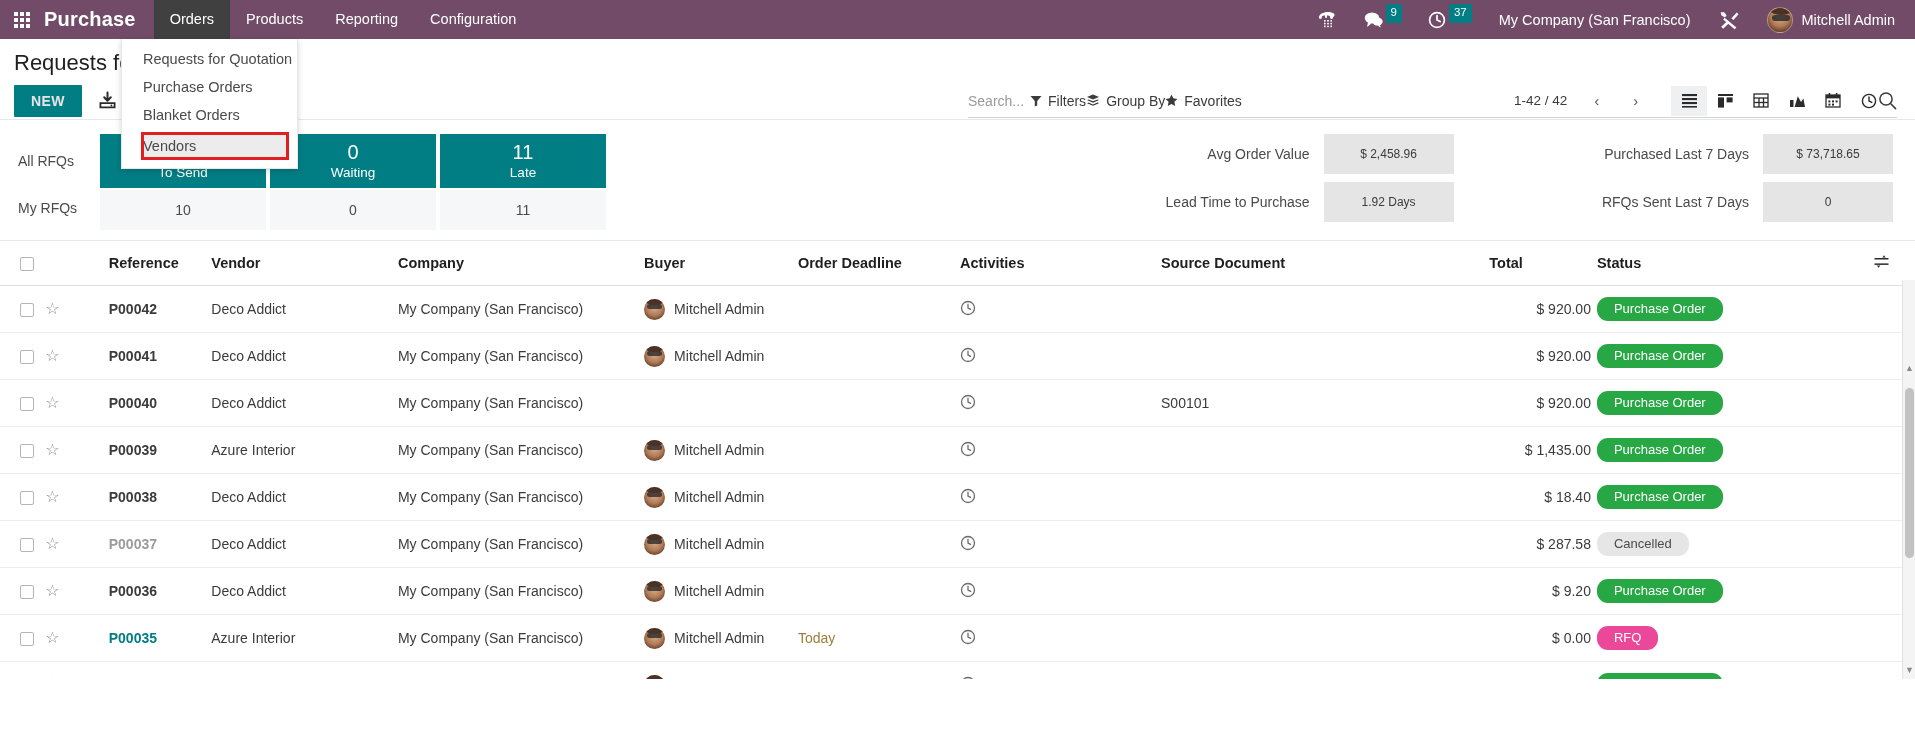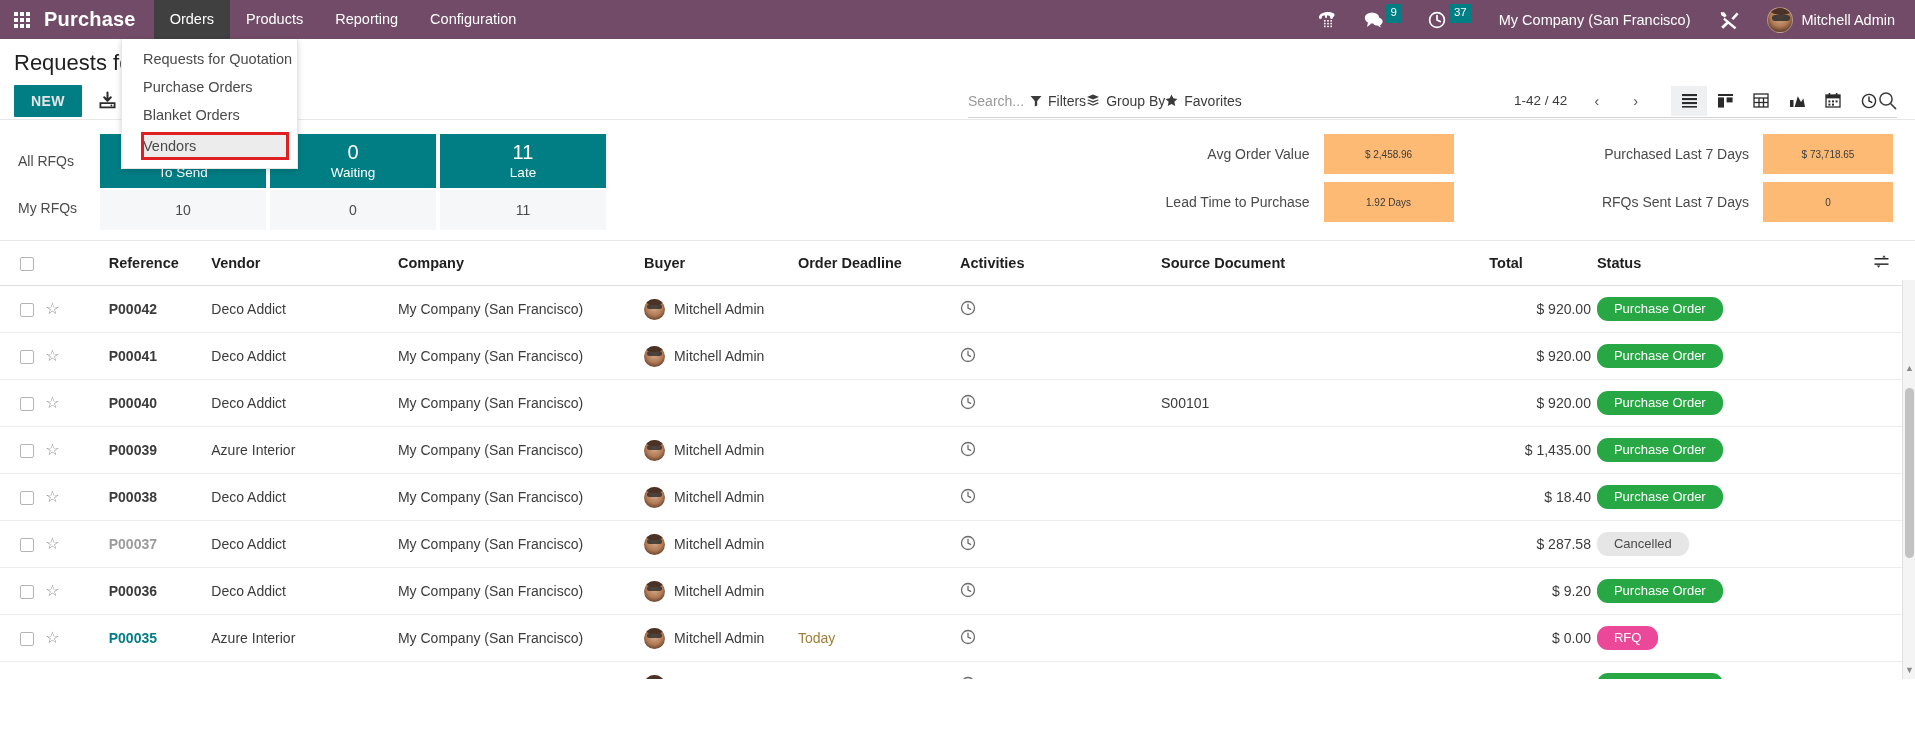--- a/index.html
+++ b/index.html
@@ -251,24 +251,24 @@
     left: 1095px; right: 22px; top: 14px;
   }
   .kr-row { display: flex; align-items: center; margin-bottom: 8px; }
   .kr-lbl {
     font-size: 14px; color: #4a4a4a; text-align: right;
     white-space: nowrap;
   }
   .kr-lbl.c1 { width: 236px; }
   .kr-lbl.c2 { width: 325px; }
   .kr-val {
-    background: #fdba74; color: #3b3b3b;
+    background: #e5e5e5; color: #3b3b3b;
     width: 143px; height: 40px;
     display: flex; align-items: center; justify-content: center;
-    font-size: 10px;
+    font-size: 12px;
     margin-left: 14px;
   }
 
   
   .tbl-scroll {
     position: relative;
     height: 438px;
     overflow: hidden;
   }
   table.list { width: 100%; border-collapse: collapse; table-layout: fixed; }

